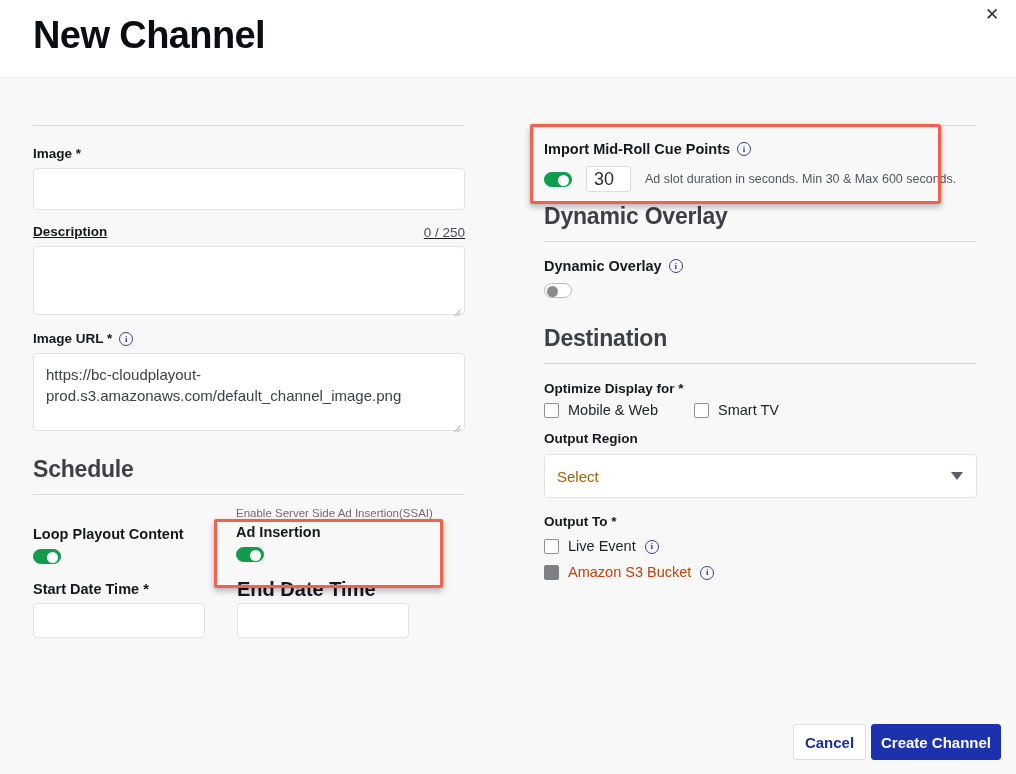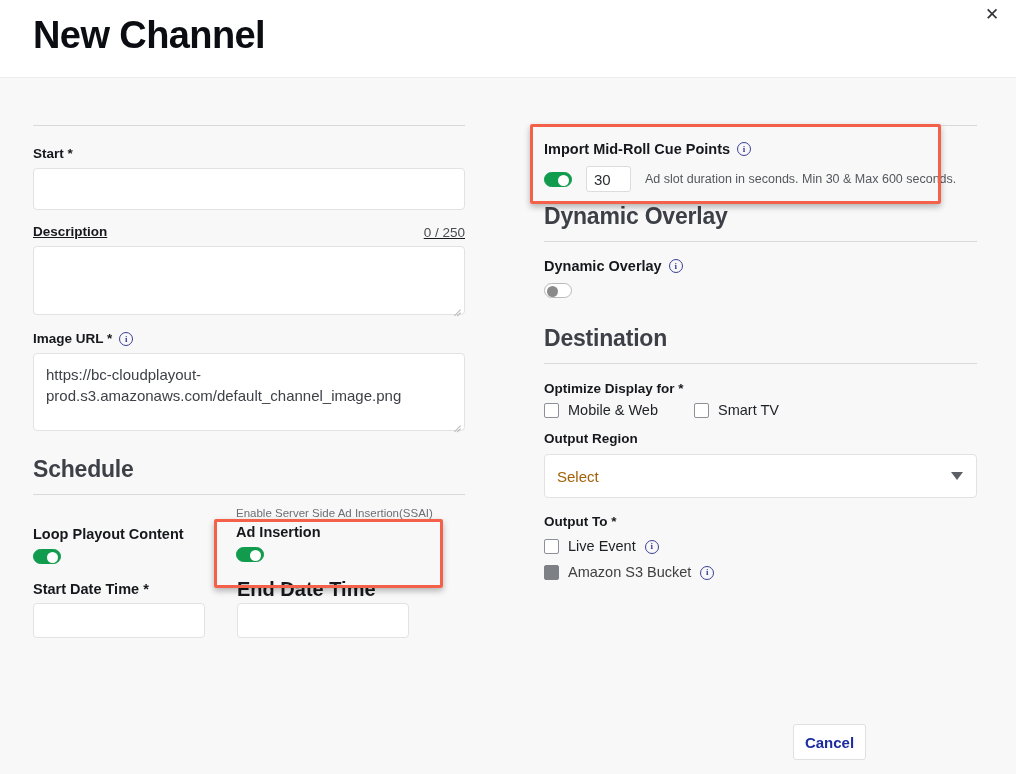--- a/index.html
+++ b/index.html
@@ -88,21 +88,21 @@
 
   
   .cbx{
     width:15px; height:15px; border:1.3px solid #8d9096; border-radius:2px;
     background:#ffffff; display:inline-block; box-sizing:border-box; cursor:pointer;
     flex:none;
   }
   .cbx.disabled{ background:#7d8085; border-color:#7d8085; cursor:default; }
   .cbx-row{ display:flex; align-items:center; gap:9px; }
   .cbx-label{ font-size:14.5px; color:#1d2025; line-height:17px; }
-  .cbx-label.disabled{ color:#404040; }
+  .cbx-label.disabled{ color:#c2410c; }
 
   
   .select-box{
     width:100%; height:44px; box-sizing:border-box; background:#ffffff;
     border:1px solid #e2e2e2; border-radius:4px; position:relative;
     display:flex; align-items:center; padding:0 12px; cursor:pointer;
   }
   .select-text{ font-size:15px; color:#a16207; }
   .caret{
     position:absolute; right:13px; top:50%; transform:translateY(-50%);
@@ -129,40 +129,40 @@
   .btn-cancel{
     right:150px; width:73px; background:#ffffff; color:#1b2da0;
     border:1px solid #e0e0e0;
   }
   .btn-primary{
     right:15px; width:130px; background:#1b31ad; color:#ffffff; border:1px solid #1b31ad;
   }
 
   .num-input{
     width:45px; height:26px; box-sizing:border-box; background:#ffffff;
-    border:1px solid #dcdcdc; border-radius:3px; font-size:15px; color:#2a2d33;
+    border:1px solid #dcdcdc; border-radius:3px; font-size:18px; color:#2a2d33;
     padding:0 7px; font-family:"Liberation Sans", sans-serif; outline:none;
   }
   .hint{ font-size:12.5px; color:#54575d; }
   .small-cap{ font-size:11.5px; color:#6b6e74; line-height:14px; }
 </style>
 </head>
 <body>
 
 <div class="header">
   <h1 class="page-title">New Channel</h1>
   <button class="close-btn">✕</button>
 </div>
 
 <div class="col-left">
 
   <div class="rule" style="margin-top:25px;"></div>
 
   <div style="margin-top:20px;">
-    <div class="lbl">Start *</div>
+    <div class="lbl">Image *</div>
     <input class="field" style="height: 42px; margin-top: 6px;" type="text" placeholder="" value="">
   </div>
 
   <div style="margin-top:14px;text-decoration:underline;">
     <div class="lbl-row" style="justify-content:space-between;">
       <span class="lbl">Description</span>
       <span class="counter">0 / 250</span>
     </div>
     <div style="position:relative;margin-top:6px;">
       <textarea class="field" style="height: 69px;" placeholder=""></textarea>
@@ -282,13 +282,14 @@
       </div>
     </div>
   </div>
 </div>
 
 <div class="hl" id="hl-cue"></div>
 <div class="hl" id="hl-ad"></div>
 
 <div class="footer">
   <button class="btn btn-cancel">Cancel</button>
+  <button class="btn btn-primary">Create Channel</button>
 </div>
 
 </body></html>

